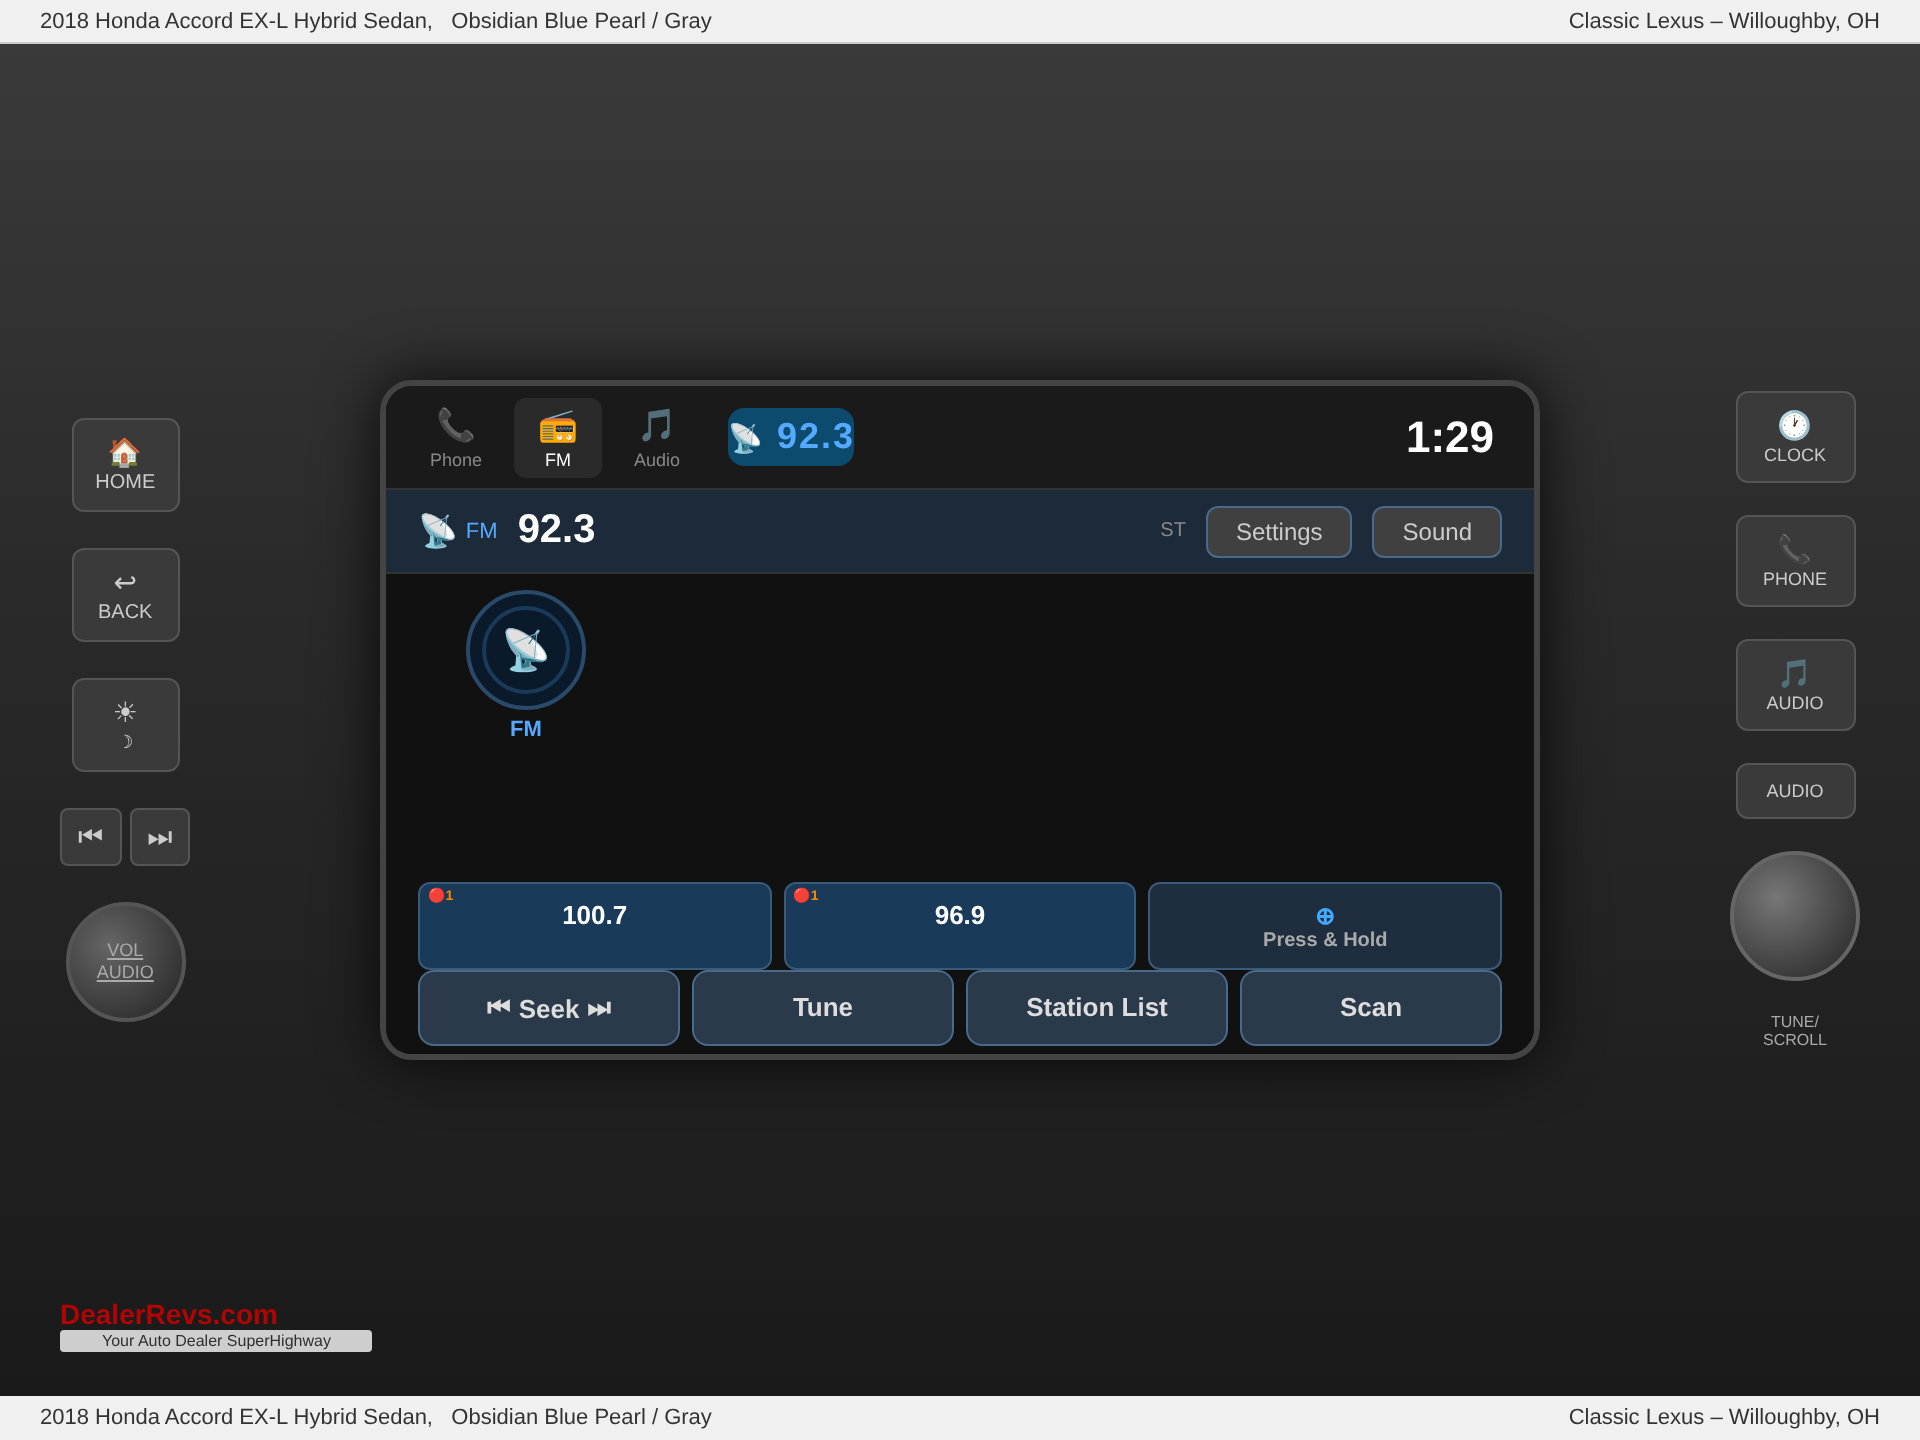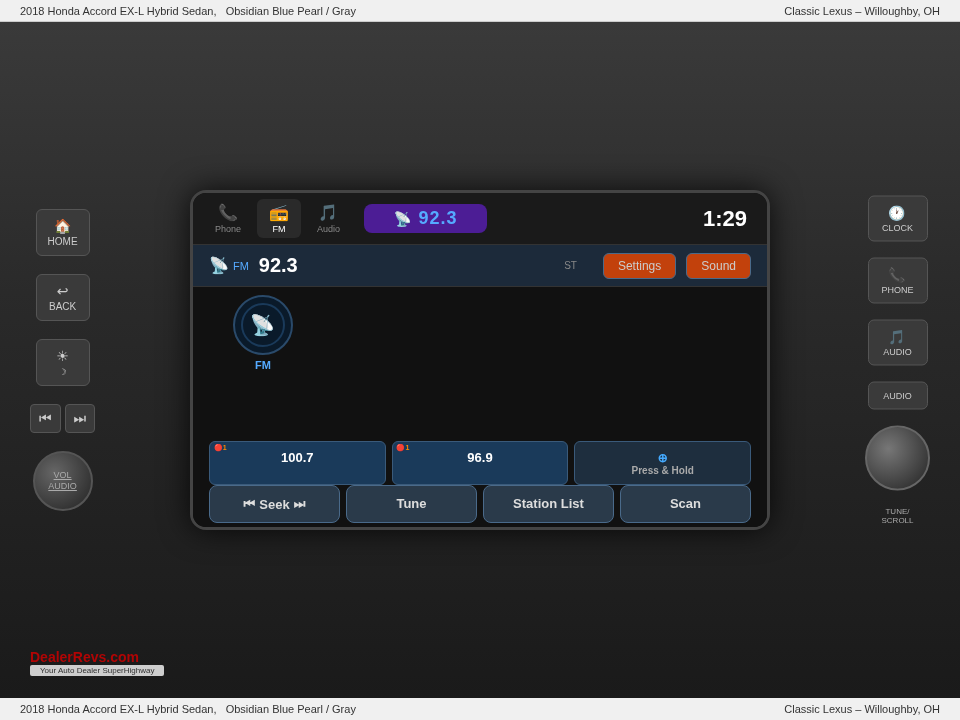--- a/index.html
+++ b/index.html
@@ -126,23 +126,23 @@
       gap: 2px;
     }
     .nav-tab.active {
       background: #2a2a2a;
       color: #fff;
     }
     .nav-tab .tab-icon { font-size: 16px; }
     .nav-tab .tab-label { font-size: 9px; }
 
     .station-display {
-      background: #4c1d95;
+      background: #0c4a6e;
       border-radius: 8px;
-      padding: 4px 30px;
+      padding: 4px 0;
       margin-left: 8px;
       color: #5af;
       font-size: 18px;
       font-weight: bold;
       letter-spacing: 1px;
     }
 
     .time-display {
       margin-left: auto;
       color: #fff;
@@ -171,21 +171,21 @@
     }
 
     .current-station {
       color: #fff;
       font-size: 20px;
       font-weight: bold;
       flex: 1;
     }
 
     .radio-btn {
-      background: #c2410c;
+      background: #404040;
       border: 1px solid #4a6a8a;
       border-radius: 6px;
       color: #ccc;
       font-size: 12px;
       padding: 5px 14px;
       cursor: pointer;
     }
 
     
     .radio-main {
@@ -337,21 +337,21 @@
     }
     .watermark-logo {
       color: #c00;
       font-weight: bold;
       font-size: 14px;
     }
     .watermark-sub {
       color: #333;
       font-size: 8px;
       background: #eee;
-      padding: 1px 10px;
+      padding: 1px 21px;
       border-radius: 2px;
     }
   </style>
 </head>
 <body>
 
 <div class="top-bar">
   <span>
     <span>2018 Honda Accord EX-L Hybrid Sedan,</span>
     &nbsp;
@@ -405,21 +405,21 @@
       </div>
       <div class="time-display">1:29</div>
     </div>
 
     <div class="radio-info-bar">
       <div class="fm-indicator">
         <span style="font-size:16px;">📡</span>
         <span>FM</span>
       </div>
       <div class="current-station">92.3</div>
-      <span style="color:#888;font-size:10px;margin-right:16px;">ST</span>
+      <span style="color:#888;font-size:10px;margin-right:0;">ST</span>
       <div class="radio-btn">Settings</div>
       <div class="radio-btn">Sound</div>
     </div>
 
     <div class="radio-main">
 
       <div style="position:absolute;left:40px;top:8px;display:flex;flex-direction:column;align-items:center;">
         <div class="radio-wave-icon">
           <span style="font-size:20px;color:#5af;">📡</span>
         </div>

